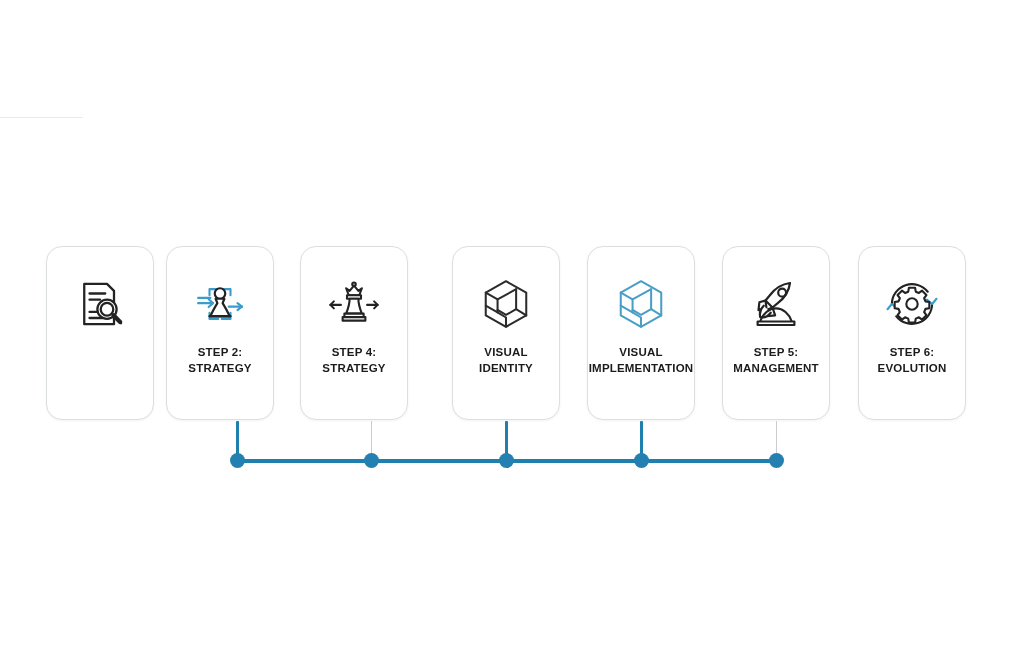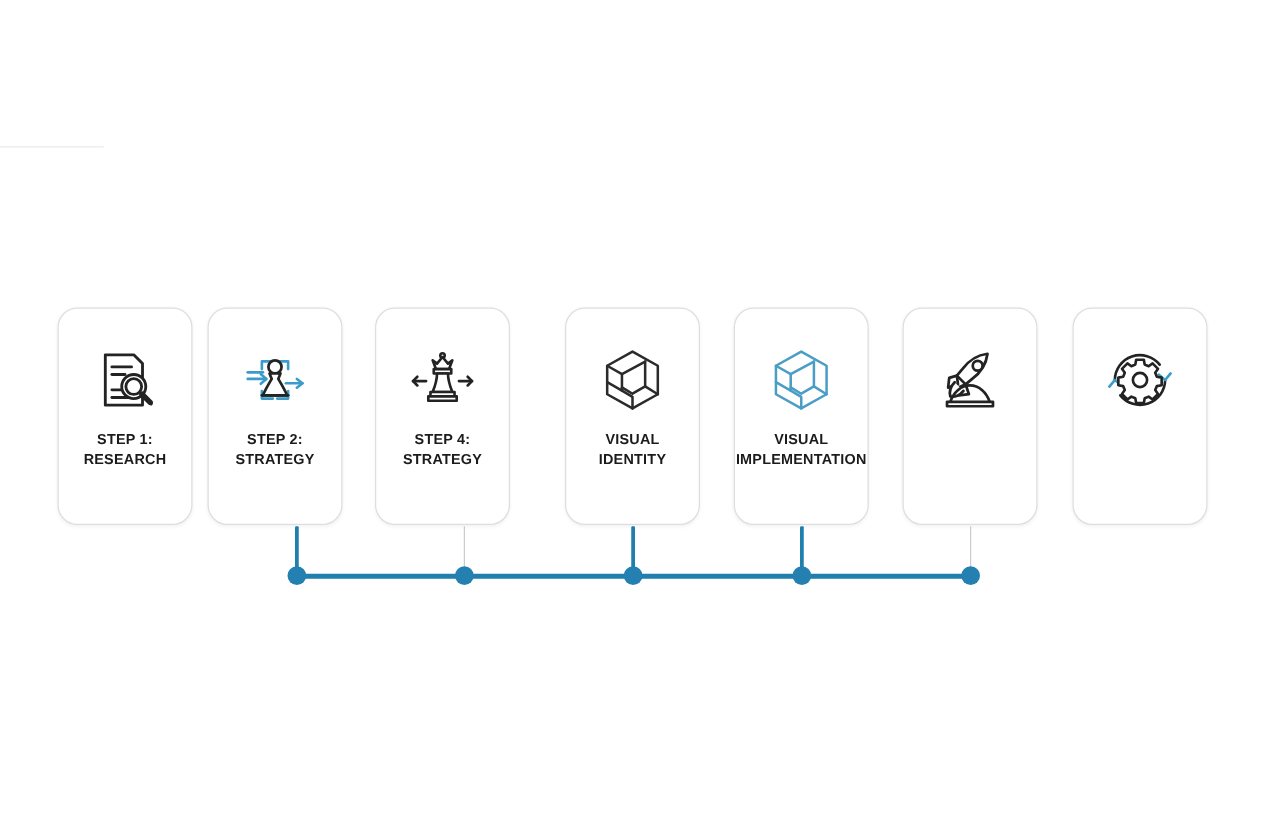--- a/index.html
+++ b/index.html
@@ -131,24 +131,20 @@
         <path d="M20 20 h18"></path>
         <path d="M20 27 h12"></path>
         <path d="M20 41 h10"></path>
         <path d="M20 48 h16"></path>
         <circle cx="40" cy="38" r="11" fill="#ffffff"></circle>
         <circle cx="40" cy="38" r="7.2"></circle>
         <path d="M48 46 l8 8"></path>
         <path d="M47.5 45 l7.5 7.5" stroke-width="5"></path>
       </svg>
     </div>
-    <div class="card-label">
-      <span>STEP 1:</span>
-      <span class="l2">RESEARCH</span>
-    </div>
   </div>
 
   <div class="card" style="left:166px">
     <div class="card-icon">
       <svg width="56" height="56" viewBox="0 0 64 64" fill="none" stroke-linecap="round" stroke-linejoin="round">
 
         <g stroke="#3b9ccb" stroke-width="2.4">
           <path d="M20 22 v-7 h10"></path>
           <path d="M44 22 v-7 h-10"></path>
           <path d="M20 42 v7 h10"></path>
@@ -246,20 +242,24 @@
         <path d="M20 28 l-7 2 -1 9 9 -3 Z" fill="#ffffff"></path>
 
         <path d="M28 36 l3 9 -9 1 -1 -7 Z" fill="#ffffff"></path>
 
         <path d="M18 34 c-4 4 -5 9 -4 13 4 1 9 -1 12 -5" fill="#ffffff"></path>
 
         <path d="M14 52 c3 -9 10 -15 18 -15 8 0 15 6 18 15"></path>
         <path d="M11 52 h42 v4 H11 Z" fill="#ffffff"></path>
       </svg>
     </div>
+    <div class="card-label">
+      <span>STEP 5:</span>
+      <span class="l2">MANAGEMENT</span>
+    </div>
   </div>
 
   <div class="card" style="left:858px">
     <div class="card-icon">
       <svg width="56" height="56" viewBox="0 0 64 64" fill="none" stroke-linecap="round" stroke-linejoin="round">
 
         <g stroke="#232323" stroke-width="2.4">
           <path d="M9 32 A23 23 0 0 1 50 18"></path>
           <path d="M55 32 A23 23 0 0 1 14 46"></path>
         </g>
@@ -267,15 +267,19 @@
           <path d="M4 38 l5 -6 6 5"></path>
           <path d="M60 26 l-5 6 -6 -5"></path>
         </g>
 
         <g stroke="#232323" stroke-width="2.4" fill="#ffffff">
           <path d="M28.5 13.5 h7 l0.8 4.4 3.6 1.5 3.6 -2.6 5 5 -2.6 3.6 1.5 3.6 4.4 0.8 v7 l-4.4 0.8 -1.5 3.6 2.6 3.6 -5 5 -3.6 -2.6 -3.6 1.5 -0.8 4.4 h-7 l-0.8 -4.4 -3.6 -1.5 -3.6 2.6 -5 -5 2.6 -3.6 -1.5 -3.6 -4.4 -0.8 v-7 l4.4 -0.8 1.5 -3.6 -2.6 -3.6 5 -5 3.6 2.6 3.6 -1.5 Z"></path>
           <circle cx="32" cy="32" r="6.5"></circle>
         </g>
       </svg>
     </div>
+    <div class="card-label">
+      <span>STEP 6:</span>
+      <span class="l2">EVOLUTION</span>
+    </div>
   </div>
 
 </div>
 
 </body></html>

